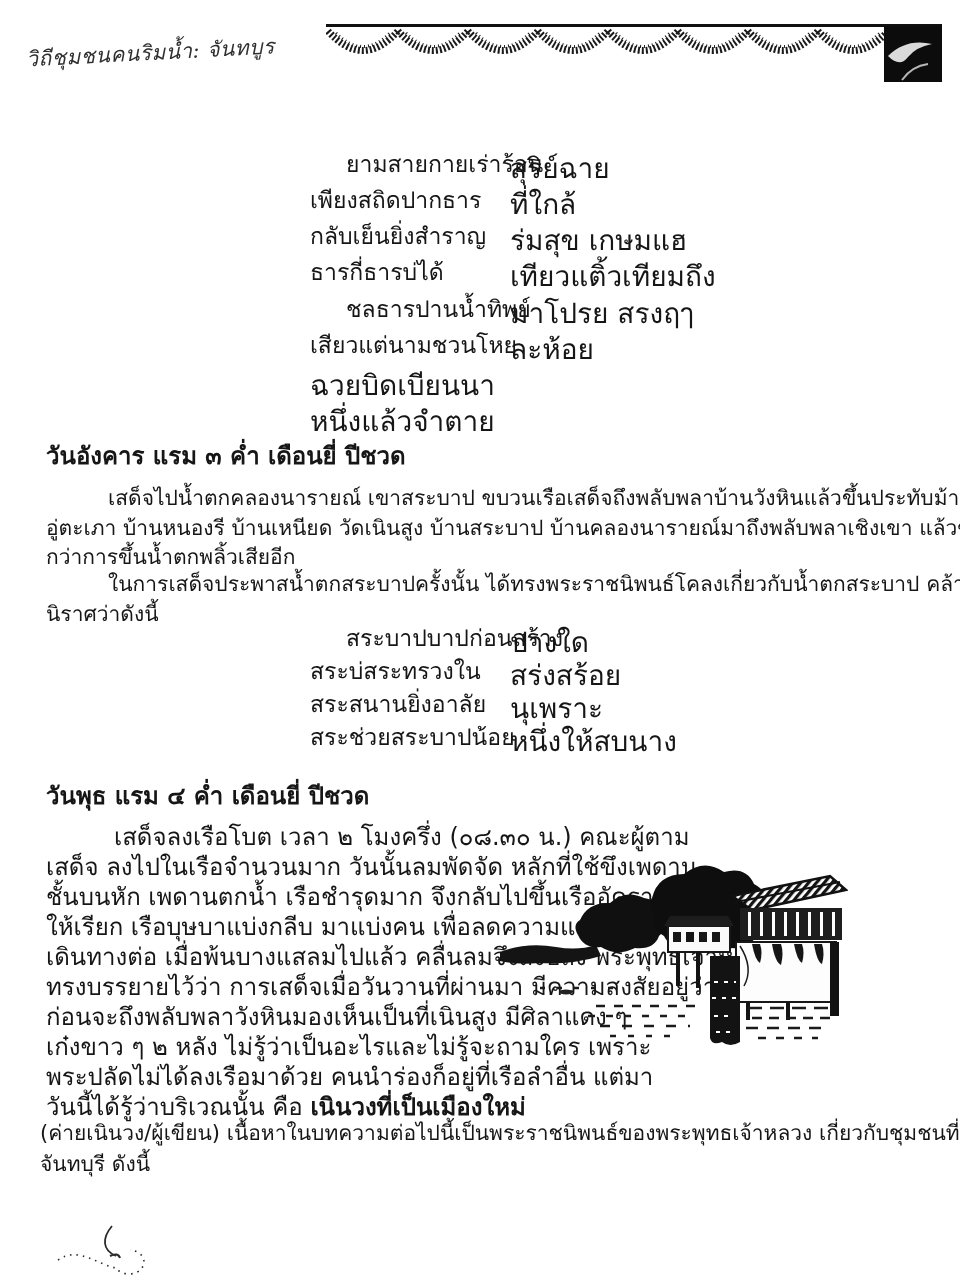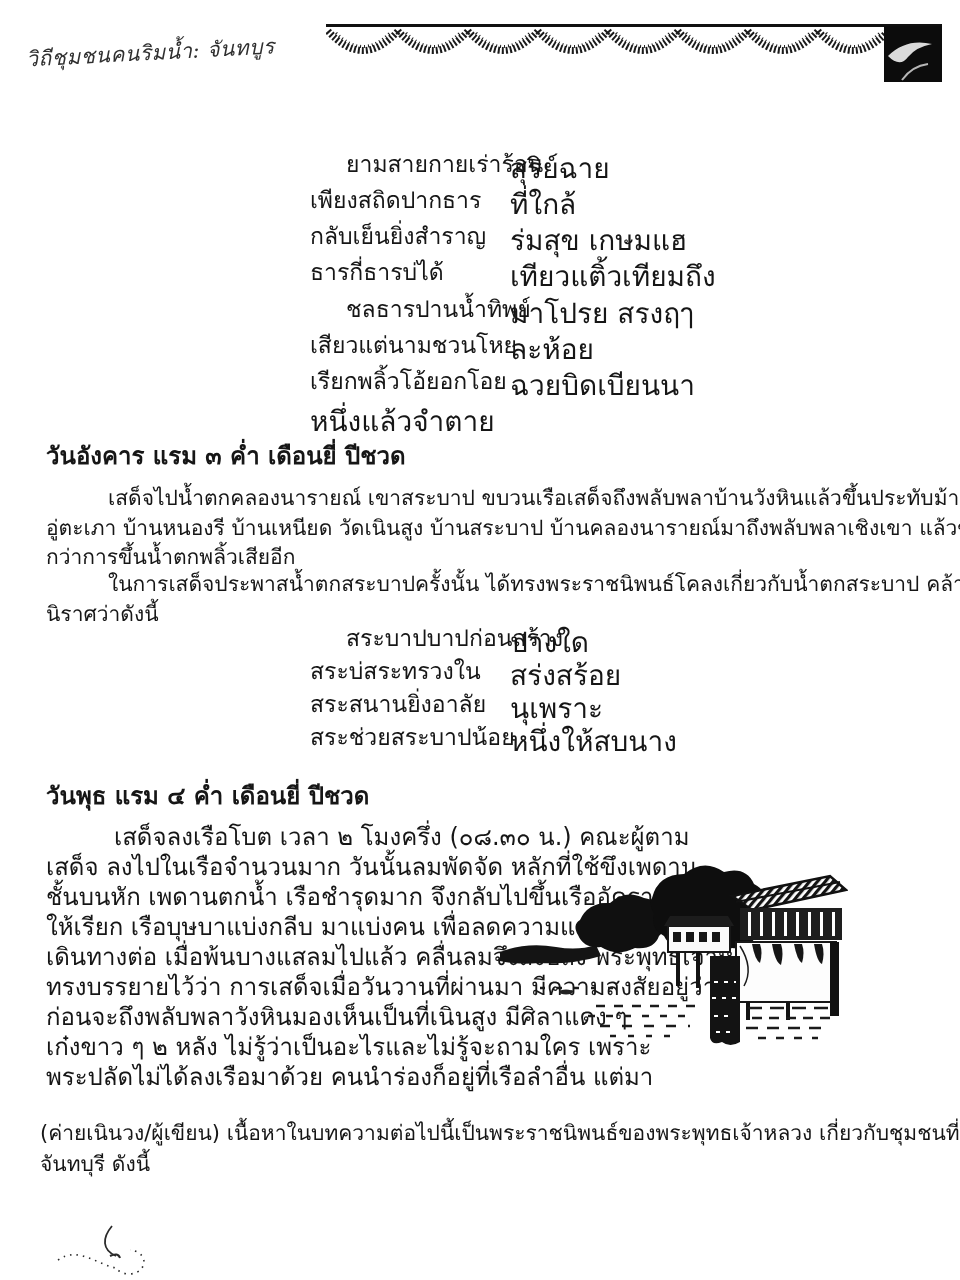--- a/index.html
+++ b/index.html
@@ -109,21 +109,20 @@
   <div class="verse" id="verse2">
     <div class="vrow first">
       <span class="vleft">ชลธารปานน้ำทิพย์</span>
       <span class="vright">มาโปรย สรงฤๅ</span>
     </div>
     <div class="vrow">
       <span class="vleft">เสียวแต่นามชวนโหย</span>
       <span class="vright">ละห้อย</span>
     </div>
     <div class="vrow">
-      <span class="vleft">เรียกพลิ้วโอ้ยอกโอย</span>
       <span class="vright">ฉวยบิดเบียนนา</span>
     </div>
     <div class="vrow">
       <span class="vright">หนึ่งแล้วจำตาย</span>
     </div>
   </div>
 
   <div class="heading" id="heading1">วันอังคาร แรม ๓ ค่ำ เดือนยี่ ปีชวด</div>
 
   <div class="para" id="para1">
@@ -161,20 +160,23 @@
   <div class="para" id="para3">
     <div class="p3line ind">เสด็จลงเรือโบต เวลา ๒ โมงครึ่ง (๐๘.๓๐ น.)  คณะผู้ตาม</div>
     <div class="p3line">เสด็จ ลงไปในเรือจำนวนมาก วันนั้นลมพัดจัด หลักที่ใช้ขึงเพดาน</div>
     <div class="p3line">ชั้นบนหัก เพดานตกน้ำ เรือชำรุดมาก จึงกลับไปขึ้นเรืออัคราชวรเดช</div>
     <div class="p3line">ให้เรียก เรือบุษบาแบ่งกลีบ มาแบ่งคน เพื่อลดความแออัด แล้วออก</div>
     <div class="p3line">เดินทางต่อ เมื่อพ้นบางแสลมไปแล้ว คลื่นลมจึงสงบลง พระพุทธเจ้าหลวง</div>
     <div class="p3line">ทรงบรรยายไว้ว่า การเสด็จเมื่อวันวานที่ผ่านมา มีความสงสัยอยู่ว่า</div>
     <div class="p3line">ก่อนจะถึงพลับพลาวังหินมองเห็นเป็นที่เนินสูง มีศิลาแดง ๆ</div>
     <div class="p3line">เก๋งขาว ๆ ๒ หลัง ไม่รู้ว่าเป็นอะไรและไม่รู้จะถามใคร เพราะ</div>
     <div class="p3line">พระปลัดไม่ได้ลงเรือมาด้วย คนนำร่องก็อยู่ที่เรือลำอื่น แต่มา</div>
+    <div class="p3line">
+      <span>วันนี้ได้รู้ว่าบริเวณนั้น คือ </span><span class="boldseg">เนินวงที่เป็นเมืองใหม่</span>
+    </div>
   </div>
 
   <div class="sketch">
     <svg width="348" height="198" viewBox="0 0 348 198">
       <defs>
         <pattern id="hatch" width="6" height="6" patternUnits="userSpaceOnUse" patternTransform="rotate(40)">
           <rect width="6" height="6" fill="#ffffff"></rect>
           <rect width="3.2" height="6" fill="#141414"></rect>
         </pattern>
       </defs>

